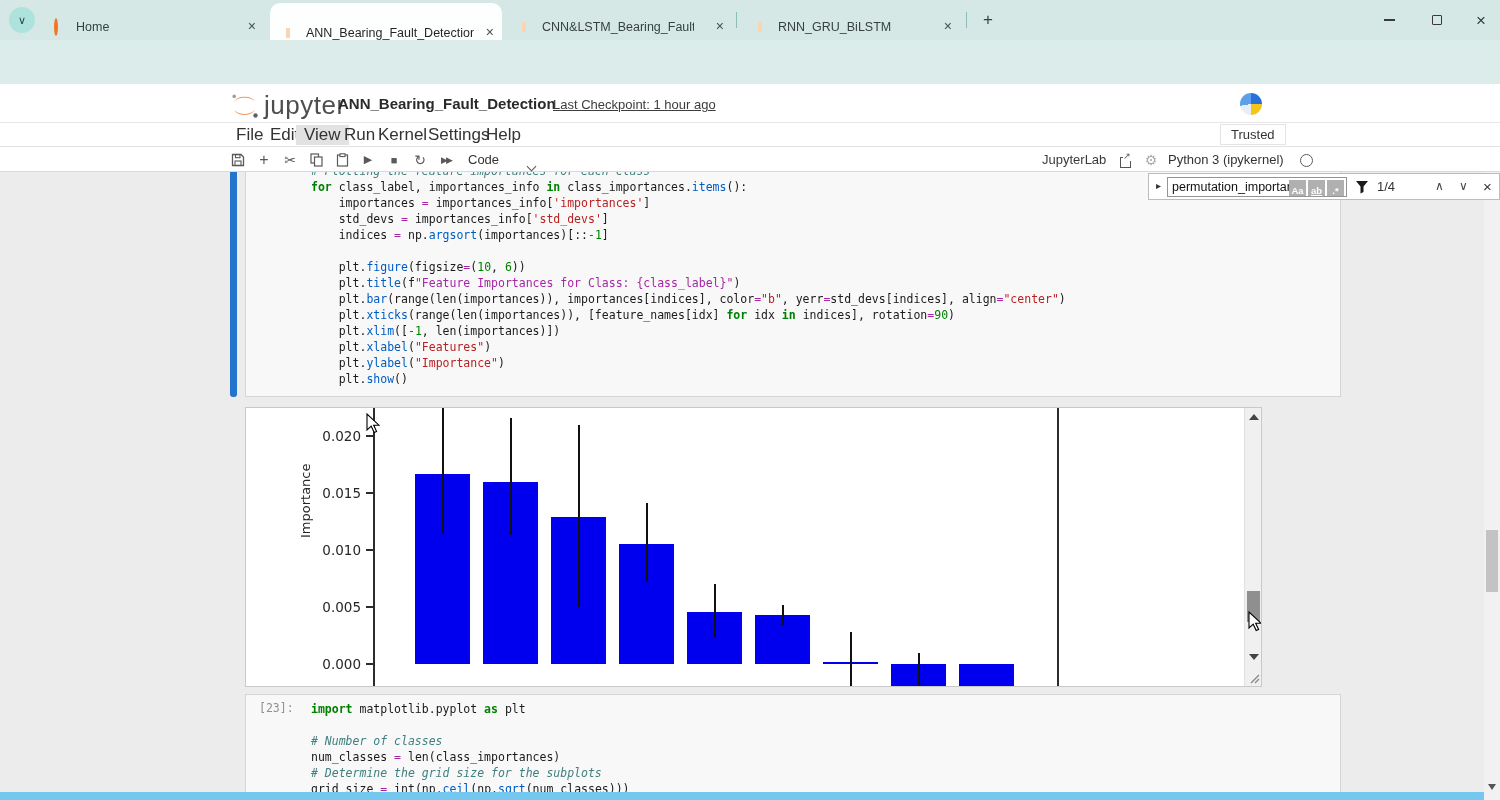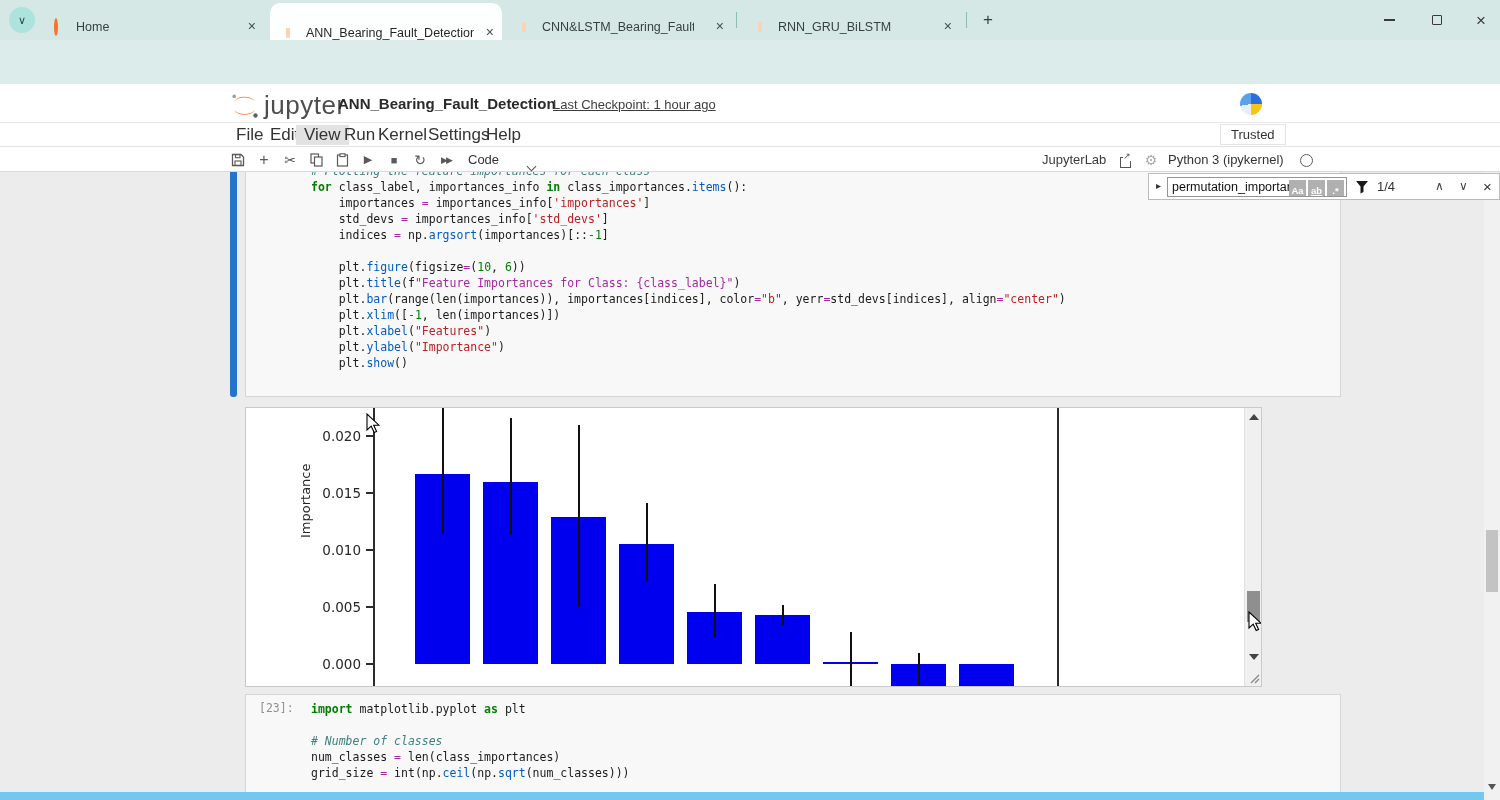--- a/index.html
+++ b/index.html
@@ -272,20 +272,21 @@
       <div class="code-area">
           <div class="cl"><span class="tk-com"># Plotting the feature importances for each class</span></div>
           <div class="cl"><span class="tk-kw">for</span><span class="tk-t"> class_label, importances_info </span><span class="tk-kw">in</span><span class="tk-t"> class_importances.</span><span class="tk-fn">items</span><span class="tk-t">():</span></div>
           <div class="cl"><span class="tk-t">    importances </span><span class="tk-op">=</span><span class="tk-t"> importances_info[</span><span class="tk-str">'importances'</span><span class="tk-t">]</span></div>
           <div class="cl"><span class="tk-t">    std_devs </span><span class="tk-op">=</span><span class="tk-t"> importances_info[</span><span class="tk-str">'std_devs'</span><span class="tk-t">]</span></div>
           <div class="cl"><span class="tk-t">    indices </span><span class="tk-op">=</span><span class="tk-t"> np.</span><span class="tk-fn">argsort</span><span class="tk-t">(importances)[::</span><span class="tk-num">-1</span><span class="tk-t">]</span></div>
           <div class="cl">&nbsp;</div>
           <div class="cl"><span class="tk-t">    plt.</span><span class="tk-fn">figure</span><span class="tk-t">(figsize</span><span class="tk-op">=</span><span class="tk-t">(</span><span class="tk-num">10</span><span class="tk-t">, </span><span class="tk-num">6</span><span class="tk-t">))</span></div>
           <div class="cl"><span class="tk-t">    plt.</span><span class="tk-fn">title</span><span class="tk-t">(f</span><span class="tk-fstr">"Feature Importances for Class: {class_label}"</span><span class="tk-t">)</span></div>
           <div class="cl"><span class="tk-t">    plt.</span><span class="tk-fn">bar</span><span class="tk-t">(range(len(importances)), importances[indices], color</span><span class="tk-op">=</span><span class="tk-str">"b"</span><span class="tk-t">, yerr</span><span class="tk-op">=</span><span class="tk-t">std_devs[indices], align</span><span class="tk-op">=</span><span class="tk-str">"center"</span><span class="tk-t">)</span></div>
+          <div class="cl"><span class="tk-t">    plt.</span><span class="tk-fn">xticks</span><span class="tk-t">(range(len(importances)), [feature_names[idx] </span><span class="tk-kw">for</span><span class="tk-t"> idx </span><span class="tk-kw">in</span><span class="tk-t"> indices], rotation</span><span class="tk-op">=</span><span class="tk-num">90</span><span class="tk-t">)</span></div>
           <div class="cl"><span class="tk-t">    plt.</span><span class="tk-fn">xlim</span><span class="tk-t">([</span><span class="tk-num">-1</span><span class="tk-t">, len(importances)])</span></div>
           <div class="cl"><span class="tk-t">    plt.</span><span class="tk-fn">xlabel</span><span class="tk-t">(</span><span class="tk-str">"Features"</span><span class="tk-t">)</span></div>
           <div class="cl"><span class="tk-t">    plt.</span><span class="tk-fn">ylabel</span><span class="tk-t">(</span><span class="tk-str">"Importance"</span><span class="tk-t">)</span></div>
           <div class="cl"><span class="tk-t">    plt.</span><span class="tk-fn">show</span><span class="tk-t">()</span></div>
         </div>
     </div>
 
     <div id="output-box">
       <div id="figure">
         <div class="spine" style="left:127px;top:0;width:2px;height:280px;"></div>
@@ -343,20 +344,21 @@
       </div>
     </div>
 
     <div class="code-cell" style="top:522px;height:110px;">
       <div class="prompt">[23]:</div>
       <div class="code-area" style="padding-top:6px;">
           <div class="cl"><span class="tk-kw">import</span><span class="tk-t"> matplotlib.pyplot </span><span class="tk-kw">as</span><span class="tk-t"> plt</span></div>
           <div class="cl">&nbsp;</div>
           <div class="cl"><span class="tk-com"># Number of classes</span></div>
           <div class="cl"><span class="tk-t">num_classes </span><span class="tk-op">=</span><span class="tk-t"> len(class_importances)</span></div>
+          <div class="cl"><span class="tk-com"># Determine the grid size for the subplots</span></div>
           <div class="cl"><span class="tk-t">grid_size </span><span class="tk-op">=</span><span class="tk-t"> int(np.</span><span class="tk-fn">ceil</span><span class="tk-t">(np.</span><span class="tk-fn">sqrt</span><span class="tk-t">(num_classes)))</span></div>
         </div>
     </div>
   </div>
 
   <div id="findbar">
     <span class="fb-expander">▸</span>
     <div class="fb-input">
       <span>permutation_importance</span>
       <span class="fb-chips">

